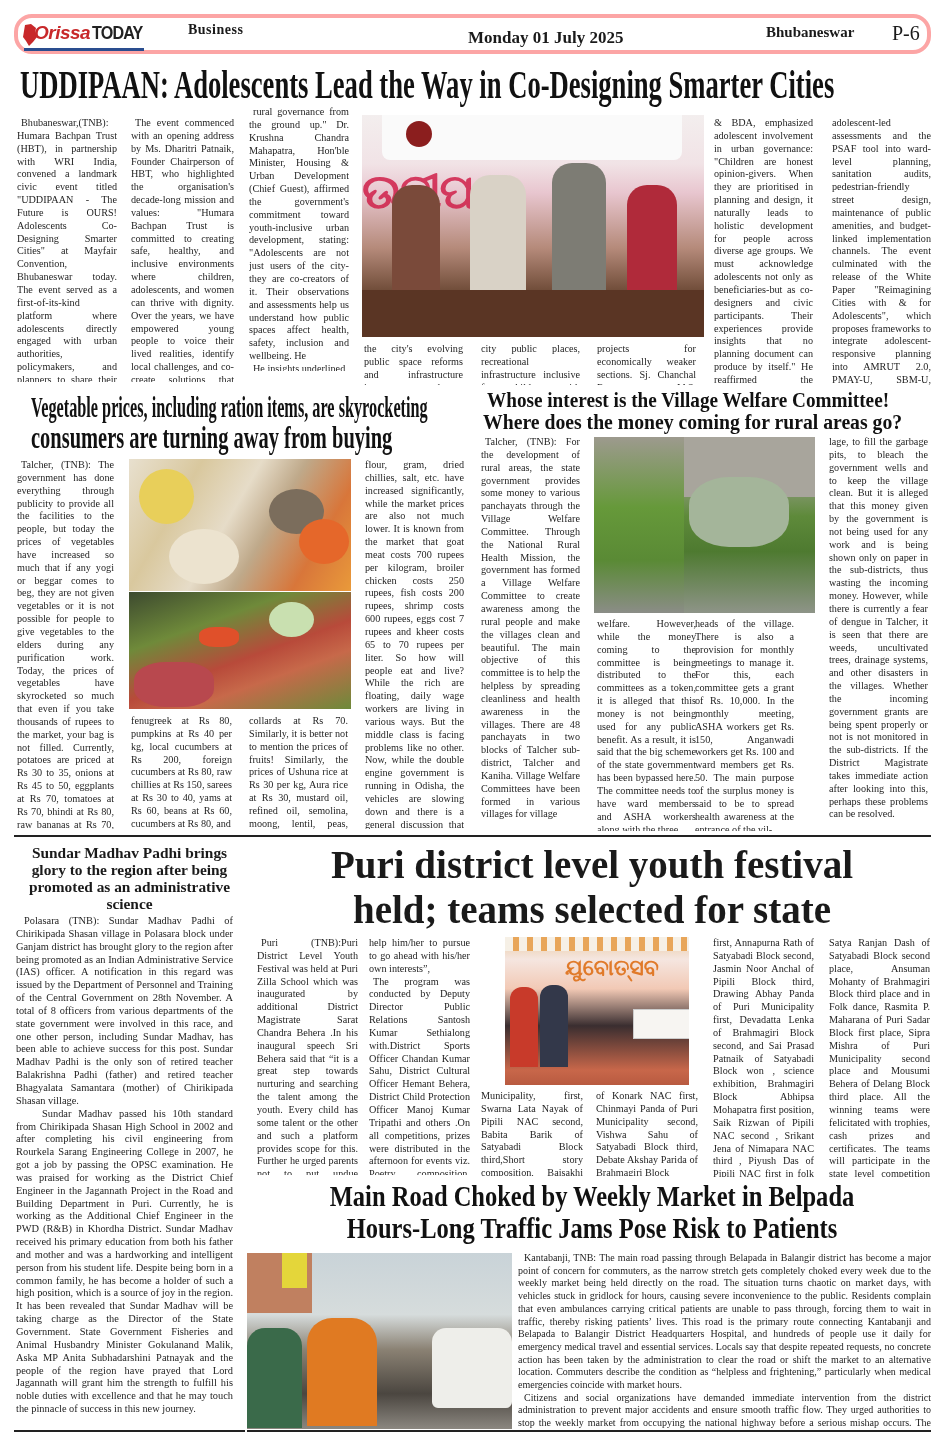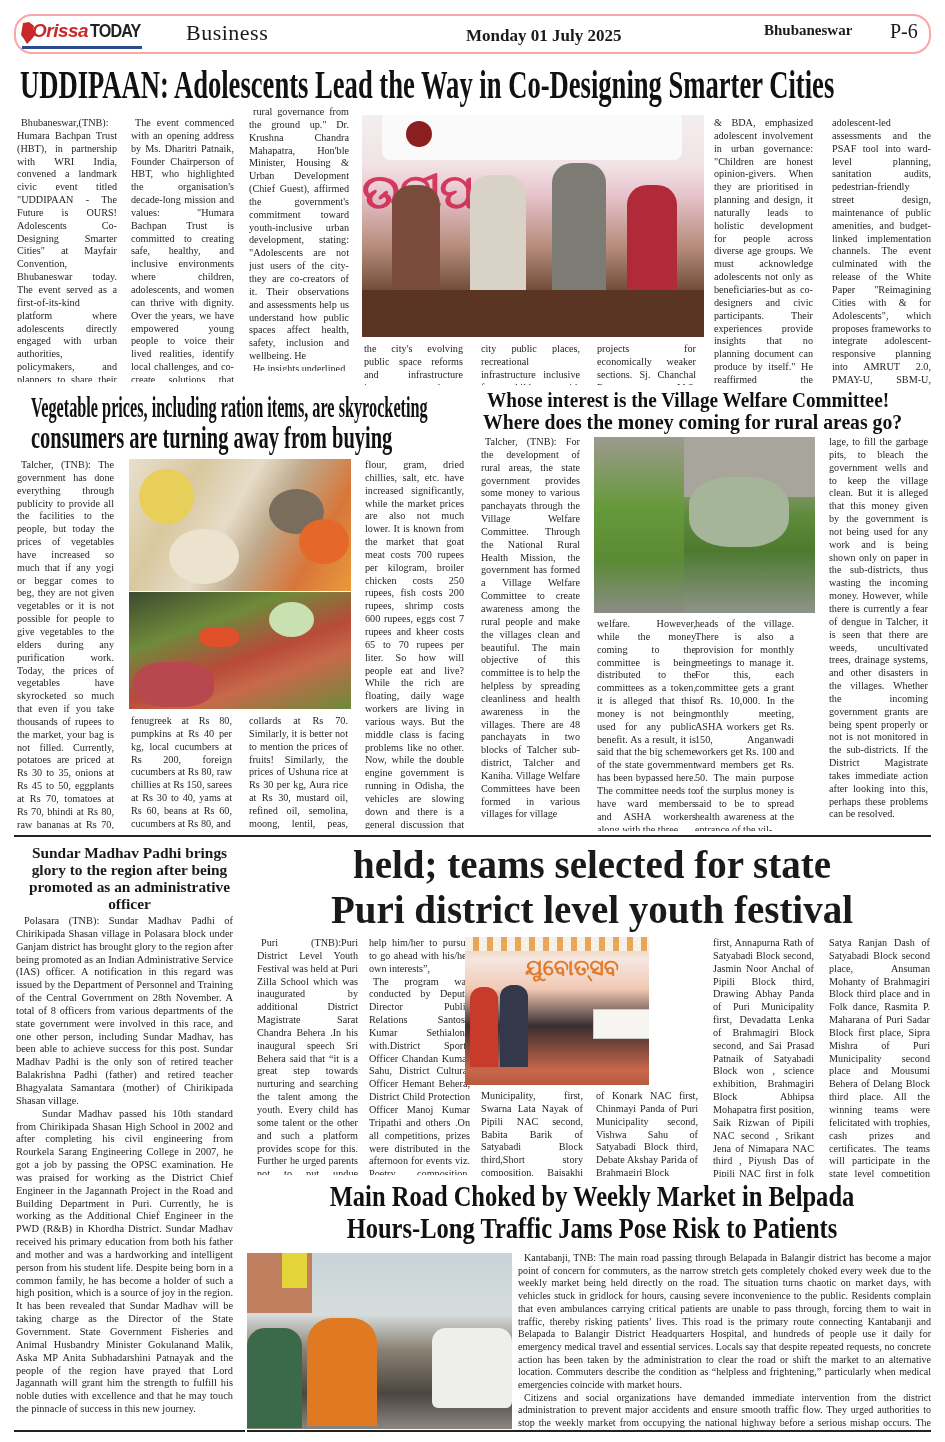--- a/index.html
+++ b/index.html
@@ -1,24 +1,24 @@
 <!DOCTYPE html>
 <html><head>
 <meta charset="utf-8">
 <style>
 *{box-sizing:border-box;margin:0;padding:0}
 html,body{width:945px;height:1442px;background:#fff;overflow:hidden}
 body{font-family:"Liberation Serif","DejaVu Serif",serif;color:#1a1a1a;position:relative}
 .abs{position:absolute}
-.masthead{position:absolute;left:14px;top:14px;width:917px;height:40px;border:2px solid #fca5a5;border-radius:18px}
+.masthead{position:absolute;left:14px;top:14px;width:917px;height:40px;border:4px solid #fca5a5;border-radius:18px}
 .logo{position:absolute;left:4px;top:3px;width:130px;height:32px}
 .logo .o{font-family:"Liberation Sans",sans-serif;font-style:italic;color:#c8282a;font-size:19px;font-weight:bold;position:absolute;left:2px;top:1px;letter-spacing:-0.5px}
 .logo .o span.blk{color:#222;font-style:normal;font-weight:bold;letter-spacing:-1px}
 .logo .bar{position:absolute;left:2px;top:27px;width:120px;height:3px;background:#2a4d8f}
-.section{position:absolute;left:170px;top:4px;font-size:22px;font-weight:normal;letter-spacing:0.5px}
+.section{position:absolute;left:170px;top:4px;font-size:14px;font-weight:bold;letter-spacing:0.5px}
 .date{position:absolute;left:450px;top:10px;font-size:17px;font-weight:bold}
 .city{position:absolute;left:748px;top:6px;font-size:15px;font-weight:bold}
 .pageno{position:absolute;left:874px;top:4px;font-size:20px}
 .hd-cond{font-family:"Liberation Serif",serif;font-weight:bold;transform-origin:left top;white-space:nowrap;color:#111}
 .col{position:absolute;font-size:10.2px;line-height:12.85px;text-align:justify;hyphens:auto;overflow:hidden;color:#1e1e1e}
 .col p{text-indent:4px}
 .img{position:absolute;overflow:hidden}
 .rule{position:absolute;background:#222}
 </style>
 </head>
@@ -121,39 +121,39 @@
   </div>
 <div class="col" style="left:695px;top:618px;width:99px;height:213px">
     <p style="text-indent:0">heads of the village. There is also a provision for monthly meetings to manage it. For this, each committee gets a grant of Rs. 10,000. In the monthly meeting, ASHA workers get Rs. 150, Anganwadi workers get Rs. 100 and ward members get Rs. 50. The main purpose of the surplus money is said to be to spread health awareness at the entrance of the vil-</p>
   </div>
 <div class="col" style="left:829px;top:436px;width:99px;height:395px">
     <p style="text-indent:0">lage, to fill the garbage pits, to bleach the government wells and to keep the village clean. But it is alleged that this money given by the government is not being used for any work and is being shown only on paper in the sub-districts, thus wasting the incoming money. However, while there is currently a fear of dengue in Talcher, it is seen that there are weeds, uncultivated trees, drainage systems, and other disasters in the villages. Whether the incoming government grants are being spent properly or not is not monitored in the sub-districts. If the District Magistrate takes immediate action after looking into this, perhaps these problems can be resolved.</p>
   </div>
 
 <div class="rule" style="left:14px;top:835px;width:917px;height:2px"></div>
 
-<div class="abs" style="left:14px;top:844px;width:231px;text-align:center;font-weight:bold;font-size:15.4px;line-height:17px">Sundar Madhav Padhi brings glory to the region after being promoted as an administrative officer</div>
+<div class="abs" style="left:14px;top:844px;width:231px;text-align:center;font-weight:bold;font-size:15.4px;line-height:17px">Sundar Madhav Padhi brings glory to the region after being promoted as an administrative science</div>
 <div class="col" style="left:16px;top:915px;width:217px;height:515px;font-size:10.4px;line-height:12.85px">
   <p style="text-indent:8px">Polasara (TNB): Sundar Madhav Padhi of Chirikipada Shasan village in Polasara block under Ganjam district has brought glory to the region after being promoted as an Indian Administrative Service (IAS) officer. A notification in this regard was issued by the Department of Personnel and Training of the Central Government on 28th November. A total of 8 officers from various departments of the state government were involved in this race, and one other person, including Sundar Madhav, has been able to achieve success for this post. Sundar Madhav Padhi is the only son of retired teacher Balakrishna Padhi (father) and retired teacher Bhagyalata Samantara (mother) of Chirikipada Shasan village.</p>
   <p style="text-indent:26px">Sundar Madhav passed his 10th standard from Chirikipada Shasan High School in 2002 and after completing his civil engineering from Rourkela Sarang Engineering College in 2007, he got a job by passing the OPSC examination. He was praised for working as the District Chief Engineer in the Jagannath Project in the Road and Building Department in Puri. Currently, he is working as the Additional Chief Engineer in the PWD (R&amp;B) in Khordha District. Sundar Madhav received his primary education from both his father and mother and was a hardworking and intelligent person from his student life. Despite being born in a common family, he has become a holder of such a high position, which is a source of joy in the region. It has been revealed that Sundar Madhav will be taking charge as the Director of the State Government. State Government Fisheries and Animal Husbandry Minister Gokulanand Malik, Aska MP Anita Subhadarshini Patnayak and the people of the region have prayed that Lord Jagannath will grant him the strength to fulfill his noble duties with excellence and that he may touch the pinnacle of success in this new journey.</p>
 </div>
 <div class="rule" style="left:14px;top:1430px;width:231px;height:2px"></div>
 
 <div class="abs" style="left:252px;top:842px;width:680px;text-align:center;font-weight:bold;font-size:39px;line-height:45px">
+  <div>Puri district level youth festival</div>
   <div>held; teams selected for state</div>
-  <div>Puri district level youth festival</div>
 </div>
 <div class="col" style="left:257px;top:937px;width:101px;height:238px">
     <p>Puri (TNB):Puri District Level Youth Festival was held at Puri Zilla School which was inaugurated by additional District Magistrate Sarat Chandra Behera .In his inaugural speech Sri Behera said that “it is a great step towards nurturing and searching the talent among the youth. Every child has some talent or the other and such a platform provides scope for this. Further he urged parents not to put undue pressure on the child and</p>
   </div>
 <div class="col" style="left:369px;top:937px;width:101px;height:238px">
     <p style="text-indent:0">help him/her to pursue to go ahead with his/her own interests”,</p>
     <p>The program was conducted by Deputy Director Public Relations Santosh Kumar Sethialong with.District Sports Officer Chandan Kumar Sahu, District Cultural Officer Hemant Behera, District Child Protection Officer Manoj Kumar Tripathi and others .On all competitions, prizes were distributed in the afternoon for events viz. Poetry composition, Aryaman Kar of Puri</p>
   </div>
-<div class="img" style="left:465px;top:937px;width:184px;height:148px;background:linear-gradient(180deg,#e9c9a0 0%,#f5e6e0 15%,#f2c9b5 35%,#3a2e30 60%,#c8674a 90%,#b85a40 100%)">
+<div class="img" style="left:505px;top:937px;width:184px;height:148px;background:linear-gradient(180deg,#e9c9a0 0%,#f5e6e0 15%,#f2c9b5 35%,#3a2e30 60%,#c8674a 90%,#b85a40 100%)">
   <div class="abs" style="left:0;top:0;width:218px;height:14px;background:repeating-linear-gradient(90deg,#f6f0e6 0 8px,#e8a65a 8px 14px)"></div>
   <div class="abs" style="left:60px;top:18px;width:120px;height:24px;color:#e07a2a;font-size:22px;font-weight:bold;font-family:'DejaVu Sans',sans-serif">ଯୁବୋତ୍ସବ</div>
   <div class="abs" style="left:128px;top:72px;width:62px;height:30px;background:#f7f5f2;border:1px solid #ccc"></div>
   <div class="abs" style="left:5px;top:50px;width:28px;height:80px;background:#c83a2a;border-radius:12px 12px 0 0"></div>
   <div class="abs" style="left:35px;top:48px;width:28px;height:82px;background:#33384a;border-radius:12px 12px 0 0"></div>
   <div class="abs" style="left:190px;top:48px;width:26px;height:82px;background:#e5e4e0;border-radius:12px 12px 0 0"></div>
 </div>
 <div class="col" style="left:481px;top:1090px;width:102px;height:86px">
     <p style="text-indent:0">Municipality, first, Swarna Lata Nayak of Pipili NAC second, Babita Barik of Satyabadi Block third,Short story composition, Baisakhi Prasad</p>
   </div>

